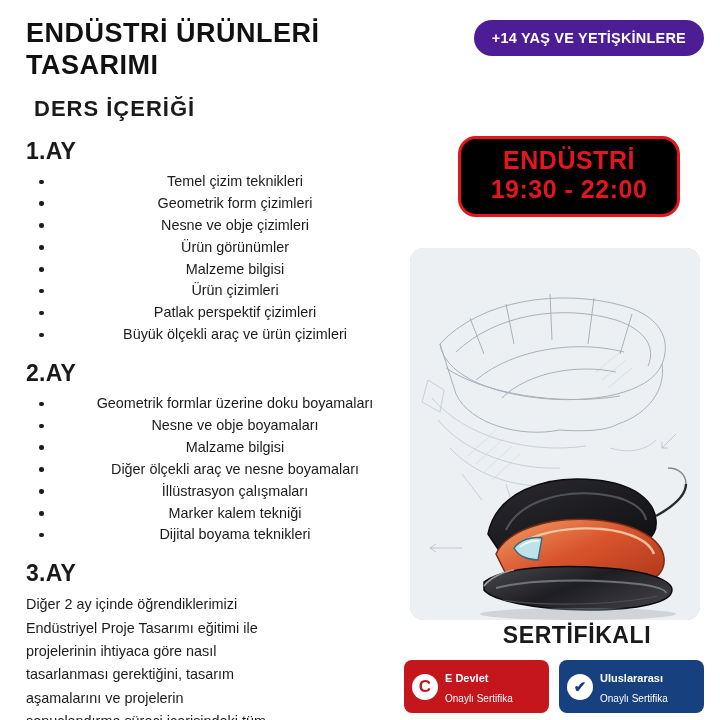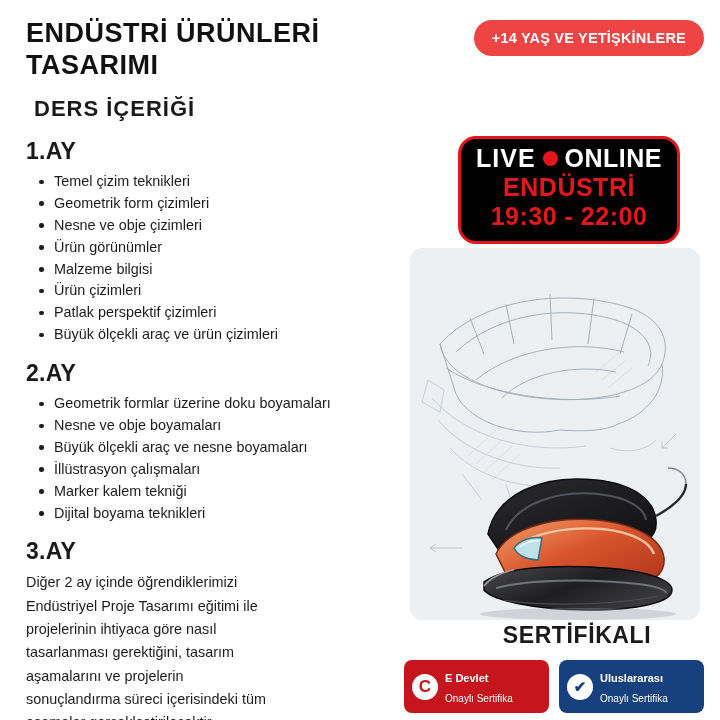--- a/index.html
+++ b/index.html
@@ -26,21 +26,21 @@
     font-size: 27px;
     font-weight: 800;
     letter-spacing: 0.5px;
     line-height: 1.18;
     text-transform: uppercase;
     color: #111;
   }
   .age-badge {
     position: absolute;
     right: 16px; top: 20px;
-    background: #ef4444;
+    background: #4c1d95;
     color: #fff;
     font-size: 14.5px;
     font-weight: 700;
     letter-spacing: 0.2px;
     padding: 10px 18px 10px 18px;
     border-radius: 22px;
     white-space: nowrap;
   }
 
   .section-title {
@@ -62,20 +62,21 @@
     font-size: 23px;
     font-weight: 800;
     letter-spacing: 0.3px;
     margin-bottom: 6px;
   }
   .month.m2 { margin-top: 14px; }
   .month.m3 { margin-top: 14px; }
   ul.items {
     list-style: none;
     margin: 0 0 0 12px;
+    text-align: center;
   }
   ul.items li {
     position: relative;
     font-size: 14.4px;
     line-height: 1.52;
     padding-left: 16px;
     color: #1c1c1c;
   }
   ul.items li::before {
     content: "";
@@ -225,36 +226,32 @@
       <li>Malzeme bilgisi</li>
       <li>Ürün çizimleri</li>
       <li>Patlak perspektif çizimleri</li>
       <li>Büyük ölçekli araç ve ürün çizimleri</li>
     </ul>
 
     <div class="month m2">2.AY</div>
     <ul class="items">
       <li>Geometrik formlar üzerine doku boyamaları</li>
       <li>Nesne ve obje boyamaları</li>
-      <li>Büyük ölçekli araç ve nesne boyamaları</li>
+      <li>Malzame bilgisi</li>
+      <li>Diğer ölçekli araç ve nesne boyamaları</li>
       <li>İllüstrasyon çalışmaları</li>
       <li>Marker kalem tekniği</li>
       <li>Dijital boyama teknikleri</li>
     </ul>
 
     <div class="month m3">3.AY</div>
     <p class="paragraph">Diğer 2 ay içinde öğrendiklerimizi Endüstriyel Proje Tasarımı eğitimi ile projelerinin ihtiyaca göre nasıl tasarlanması gerektiğini, tasarım aşamalarını ve projelerin sonuçlandırma süreci içerisindeki tüm aşamalar gerçekleştirilecektir.</p>
   </div>
 
   <div class="live-badge">
-    <div class="live-row">
-      <span class="live-word">LIVE</span>
-      <span class="live-dot"></span>
-      <span class="online-word">ONLINE</span>
-    </div>
     <div class="day">ENDÜSTRİ</div>
     <div class="time">19:30 - 22:00</div>
   </div>
 
   <div class="sketch-card">
     <svg width="290" height="372" viewBox="0 0 290 372" xmlns="http://www.w3.org/2000/svg">
       <defs>
         <linearGradient id="bodyG" x1="0" y1="0" x2="1" y2="1">
           <stop offset="0%" stop-color="#f0a06a"></stop>
           <stop offset="45%" stop-color="#d9542c"></stop>

